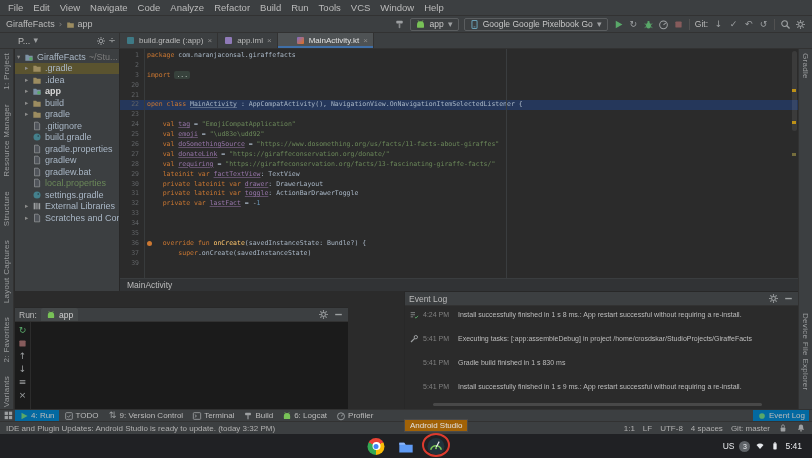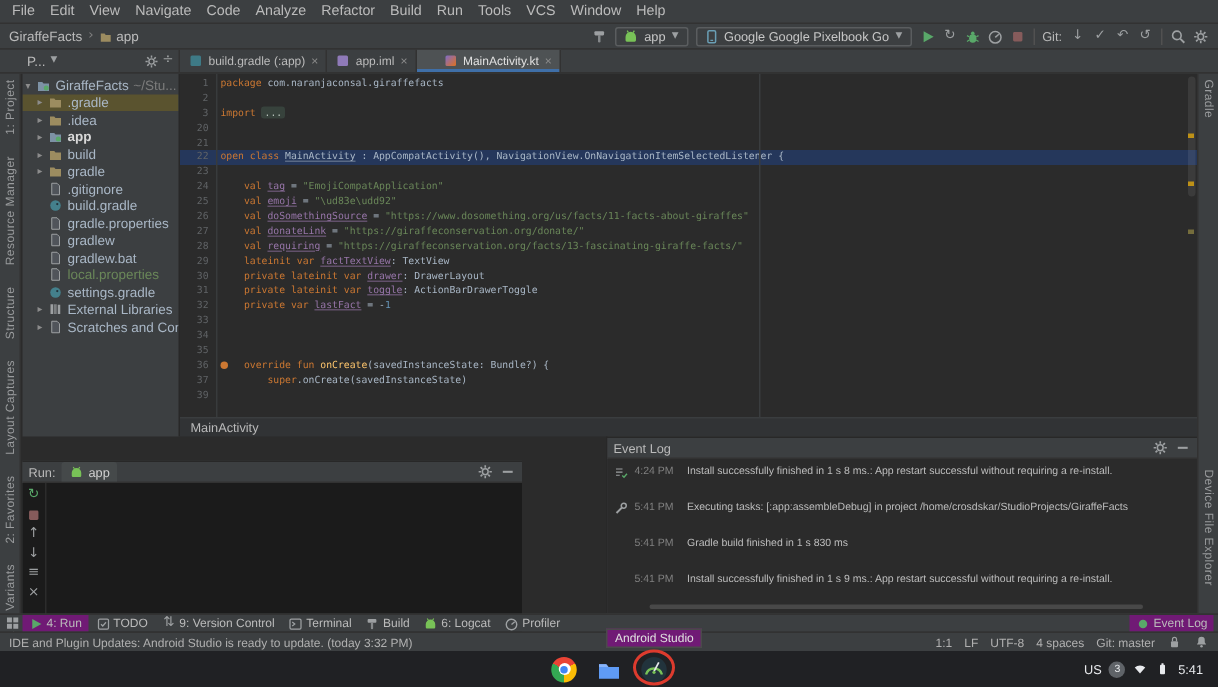--- a/index.html
+++ b/index.html
@@ -110,21 +110,21 @@
   .evt-entry { display:flex; gap:4px; font-size:7px; line-height:9px; margin-bottom:14px; color:#bdbdbd; white-space:nowrap; overflow:hidden; }
   .evt-icon { width:10px; height:10px; flex:none; display:inline-flex; }
   .evt-icon svg { display:block; }
   .evt-time { color:#808080; flex:none; width:31px; }
   .evt-hscroll { position:absolute; left:28px; right:36px; bottom:3px; height:3px; background:rgba(255,255,255,0.14); border-radius:2px; }
 
   
   .tw-bar { position:absolute; left:0; top:409px; right:0; height:12px; background:#3c3f41; border-top:1px solid #323232;
             display:flex; align-items:center; font-size:8px; color:#bbb; padding:0 3px; gap:1px; z-index:5; }
   .tw-item { display:flex; align-items:center; gap:2px; padding:0 4px; height:12px; white-space:nowrap; }
-  .tw-item.active { background:#701a75;text-align:center; }
+  .tw-item.active { background:#0369a1;text-align:center; }
   .tw-item .icon11 { width:10px; height:10px; }
   .tw-right { margin-left:auto; display:flex; }
 
   .status-bar { position:absolute; left:0; top:421px; right:0; height:13px; background:#3c3f41; border-top:1px solid #323232;
                 display:flex; align-items:center; font-size:8px; color:#b0b0b0; padding:0 6px; gap:8px; z-index:5; }
   .sb-right { margin-left:auto; display:flex; align-items:center; gap:8px; }
   .sb-item { white-space:nowrap; }
   .sb-right .icon11 { width:10px; height:10px; }
 
   
@@ -137,21 +137,21 @@
   .chrome-inner { position:absolute; inset:4.5px; border-radius:50%; background:#fff; }
   .chrome-core { position:absolute; inset:6px; border-radius:50%; background:#4285f4; }
   .as-outer { width:17px; height:17px; border-radius:50%; background:#22333c; overflow:hidden; position:relative; }
   .shelf-tray { position:absolute; right:4px; top:2px; height:20px; display:flex; align-items:center; gap:5px;
                 color:#e8eaed; font-size:8.5px; padding:0 6px; border-radius:10px;margin-left:20px; }
   .tray-badge { width:11px; height:11px; border-radius:50%; background:#5f6368; display:flex; align-items:center;
                 justify-content:center; font-size:7px; color:#e8eaed; }
   .tray-ic { width:10px; height:10px; display:inline-flex; }
   .tray-ic svg { display:block; }
 
-  .shelf-tooltip { position:absolute; left:404px; top:419px; background:#701a75; border:1px solid #4a4a4a;
+  .shelf-tooltip { position:absolute; left:404px; top:419px; background:#a16207; border:1px solid #4a4a4a;
                    color:#e0e0e0; font-size:8px; padding:1px 5px; z-index:10; white-space:nowrap; }
   .red-circle { position:absolute; left:422px; top:433px; width:28px; height:24px; border:2px solid #dd3b2e;
                 border-radius:50%; z-index:11; }
 </style>
 </head>
 <body>
 
 <div class="screen">
 
   <div class="menubar" id="menubar">

